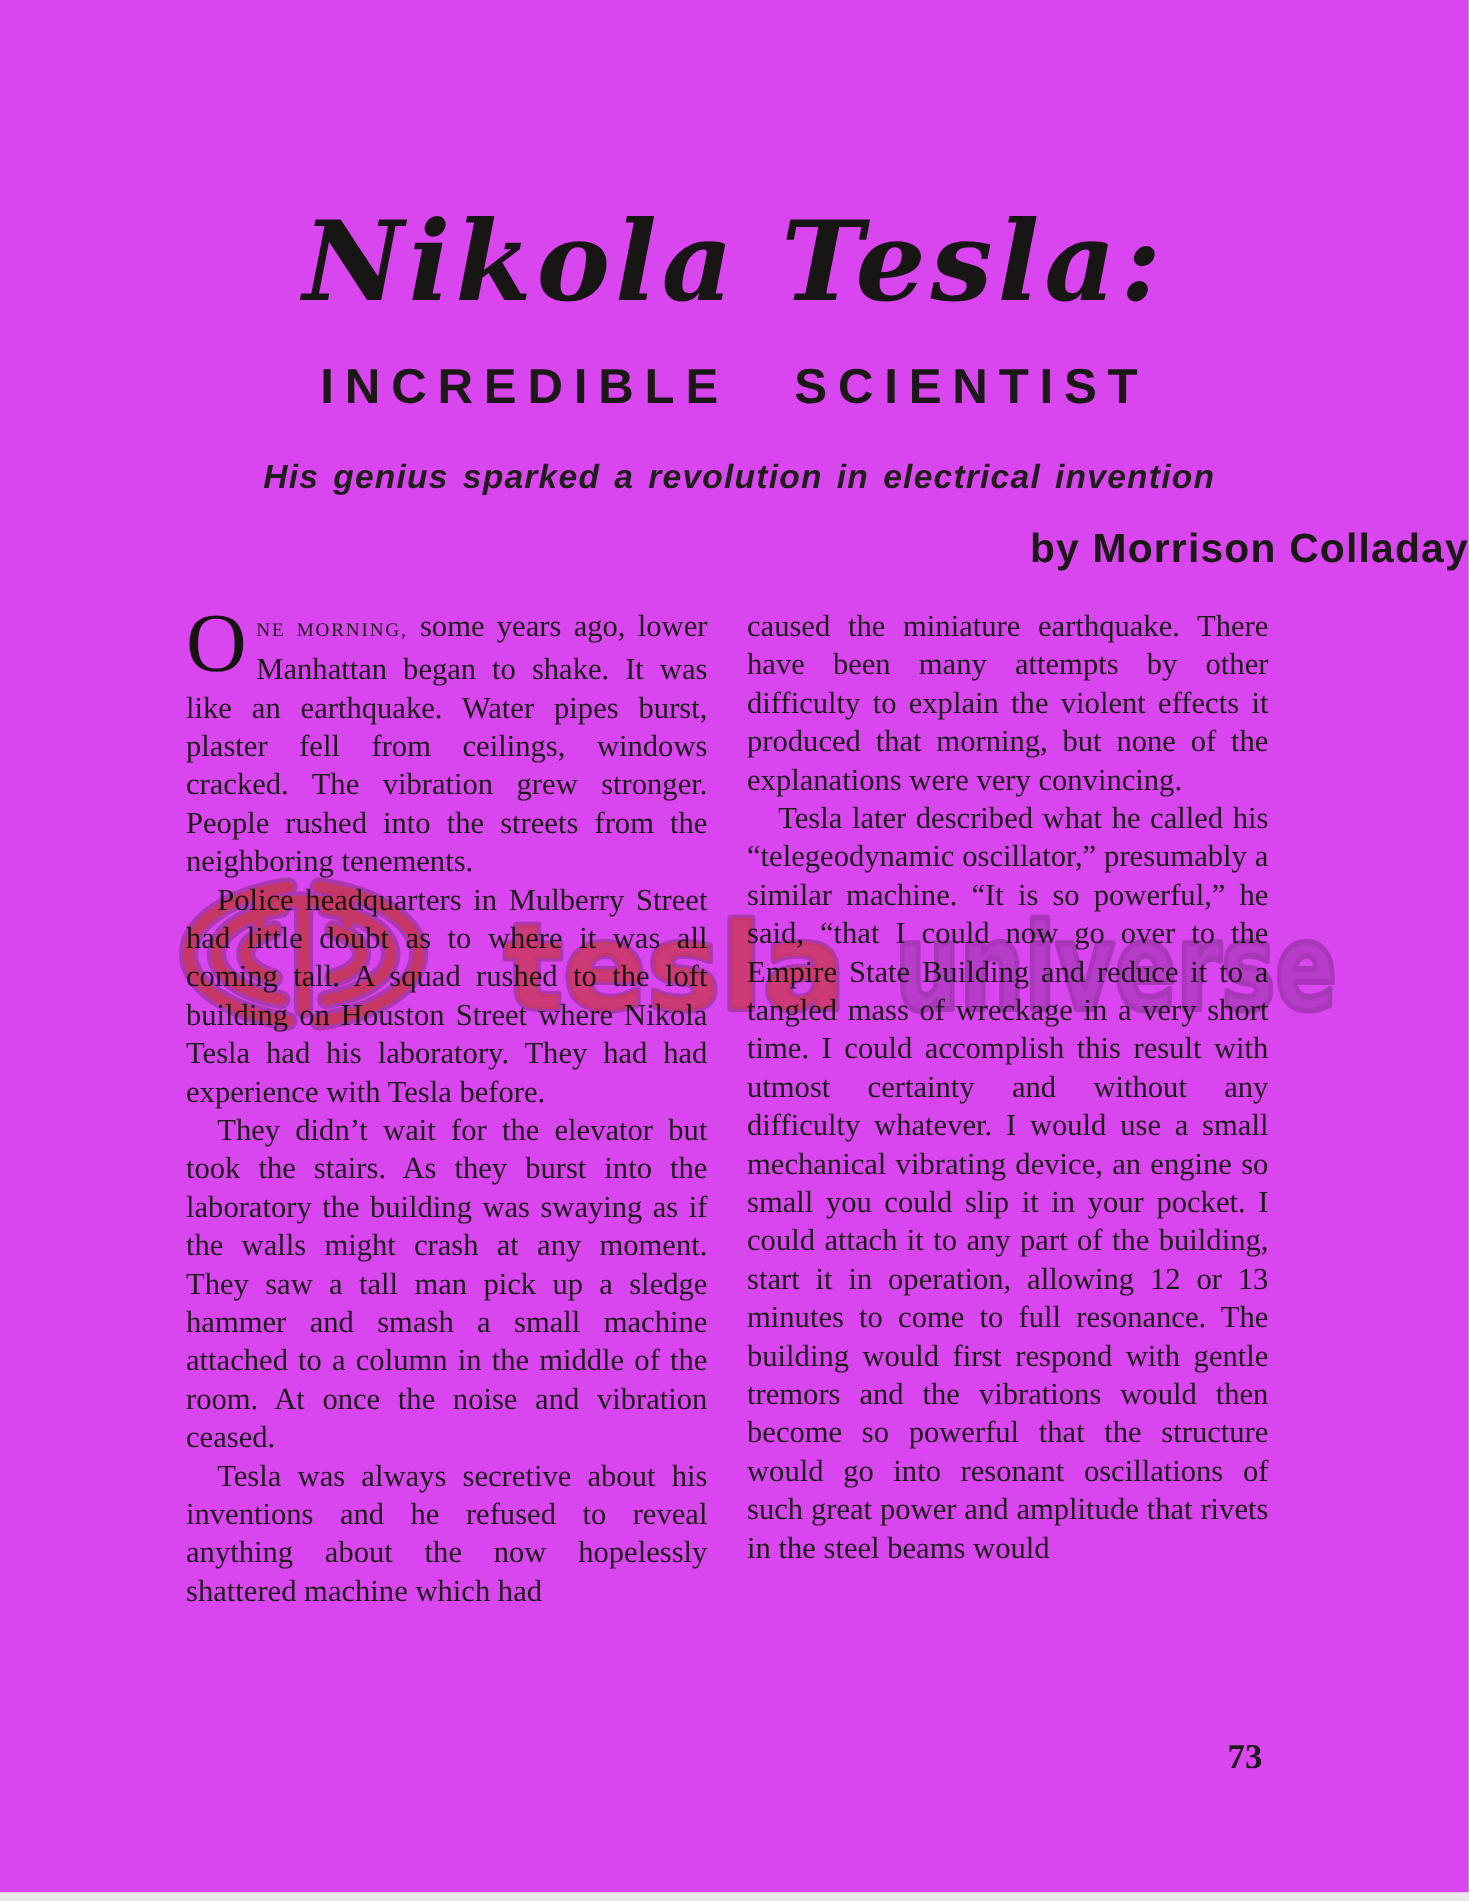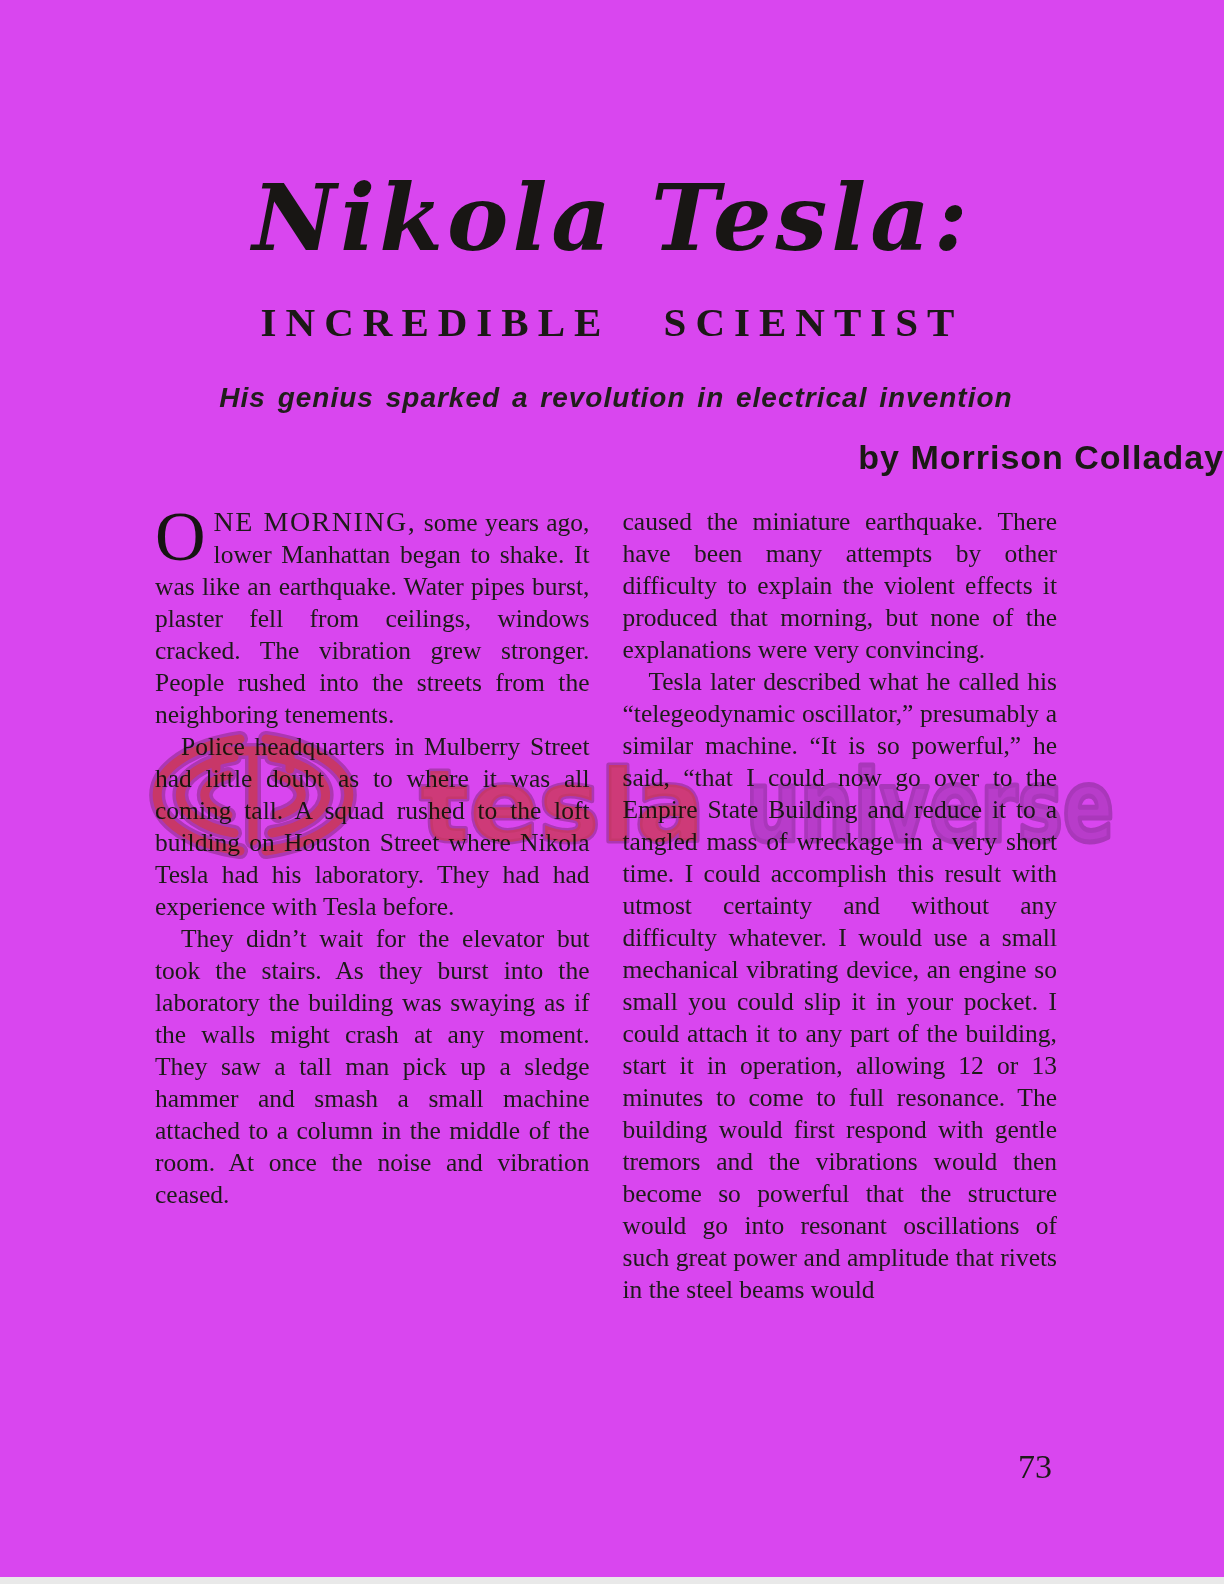--- a/index.html
+++ b/index.html
@@ -18,21 +18,21 @@
     position:absolute; left:0; top:168px; width:1224px;
     font-family:"DejaVu Serif", serif;
     font-style:italic; font-weight:700;
     font-size:92px; line-height:1.1;
     letter-spacing:4px;
     color:#181614;
     margin:0;
   }
   .article-heading {
     position:absolute; left:0; top:300px; width:1224px;
-    font-family:Liberation Serif, serif;
+    font-family:Liberation Sans, sans-serif;
     font-weight:700;
     font-size:41px; line-height:1.1;
     letter-spacing:9px; word-spacing:34px;
     color:#1b1916;
     margin:0;
   }
   .article-tagline {
     position:absolute; left:0; top:378px; width:1224px;
     font-family:"Liberation Sans", sans-serif;
     font-style:italic; font-weight:600;
@@ -65,31 +65,31 @@
   .col p { margin:0; text-indent:26px; }
   .col p.no-indent { text-indent:0; }
   .dropcap {
     float:left;
     font-family:"Liberation Serif", serif;
     font-size:70px; line-height:56px;
     padding:3px 8px 0 0;
     color:#161412;
   }
   .lead-caps {
-    font-size:28px;
+    font-size:16px;
     letter-spacing:1.5px;
   }
 
   
   .page-number {
     position:absolute; left:155px; top:1448px; width:897px;
     text-align:right;
     font-family:"Liberation Serif", serif;
-    font-weight:400;
-    font-size:34px;
+    font-weight:700;
+    font-size:29px;
     color:#1d1b19;
   }
 
   
   .watermark {
     position:absolute; left:128px; top:731px;
     width:990px; height:134px;
     mix-blend-mode:multiply;
     pointer-events:none;
   }
@@ -105,20 +105,21 @@
     <h2 class="article-heading">INCREDIBLE SCIENTIST</h2>
     <p class="article-tagline">His genius sparked a revolution in electrical invention</p>
     <p class="article-byline">by Morrison Colladay</p>
   </header>
 
   <main class="columns">
     <div class="col">
       <p class="no-indent"><span class="dropcap">O</span><span class="lead-caps">NE MORNING,</span> <span>some years ago, lower Manhattan began to shake. It was like an earthquake. Water pipes burst, plaster fell from ceilings, windows cracked. The vibration grew stronger. People rushed into the streets from the neighboring tenements.</span></p>
       <p>Police headquarters in Mulberry Street had little doubt as to where it was all coming tall. A squad rushed to the loft building on Houston Street where Nikola Tesla had his laboratory. They had had experience with Tesla before.</p>
       <p>They didn’t wait for the elevator but took the stairs. As they burst into the laboratory the building was swaying as if the walls might crash at any moment. They saw a tall man pick up a sledge hammer and smash a small machine attached to a column in the middle of the room. At once the noise and vibration ceased.</p>
+      <p>Tesla was always secretive about his inventions and he refused to reveal anything about the now hopelessly shattered machine which had</p>
     </div>
     <div class="col">
       <p class="no-indent">caused the miniature earthquake. There have been many attempts by other difficulty to explain the violent effects it produced that morning, but none of the explanations were very convincing.</p>
       <p>Tesla later described what he called his “telegeodynamic oscillator,” presumably a similar machine. “It is so powerful,” he said, “that I could now go over to the Empire State Building and reduce it to a tangled mass of wreckage in a very short time. I could accomplish this result with utmost certainty and without any difficulty whatever. I would use a small mechanical vibrating device, an engine so small you could slip it in your pocket. I could attach it to any part of the building, start it in operation, allowing 12 or 13 minutes to come to full resonance. The building would first respond with gentle tremors and the vibrations would then become so powerful that the structure would go into resonant oscillations of such great power and amplitude that rivets in the steel beams would</p>
     </div>
   </main>
 
   <div class="page-number">73</div>
 
   <div class="watermark">

